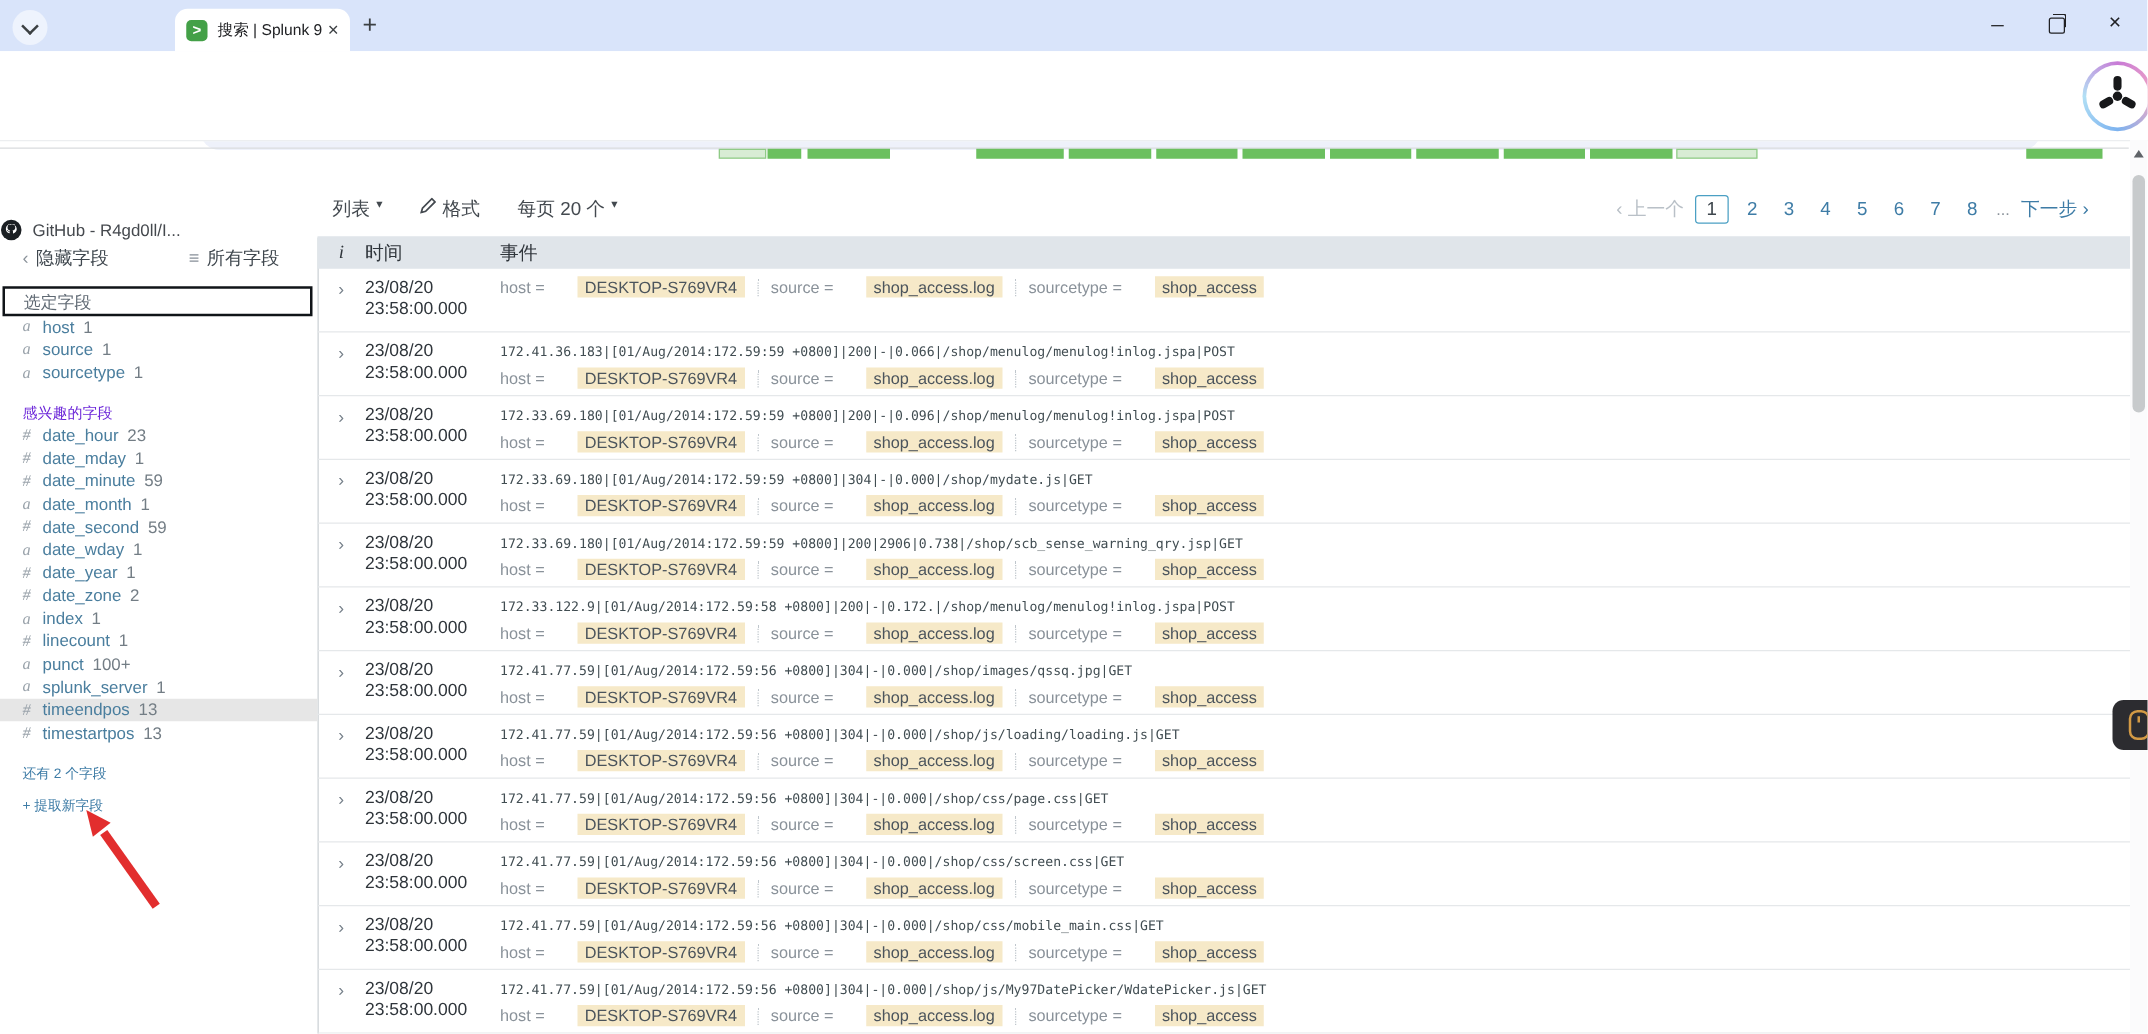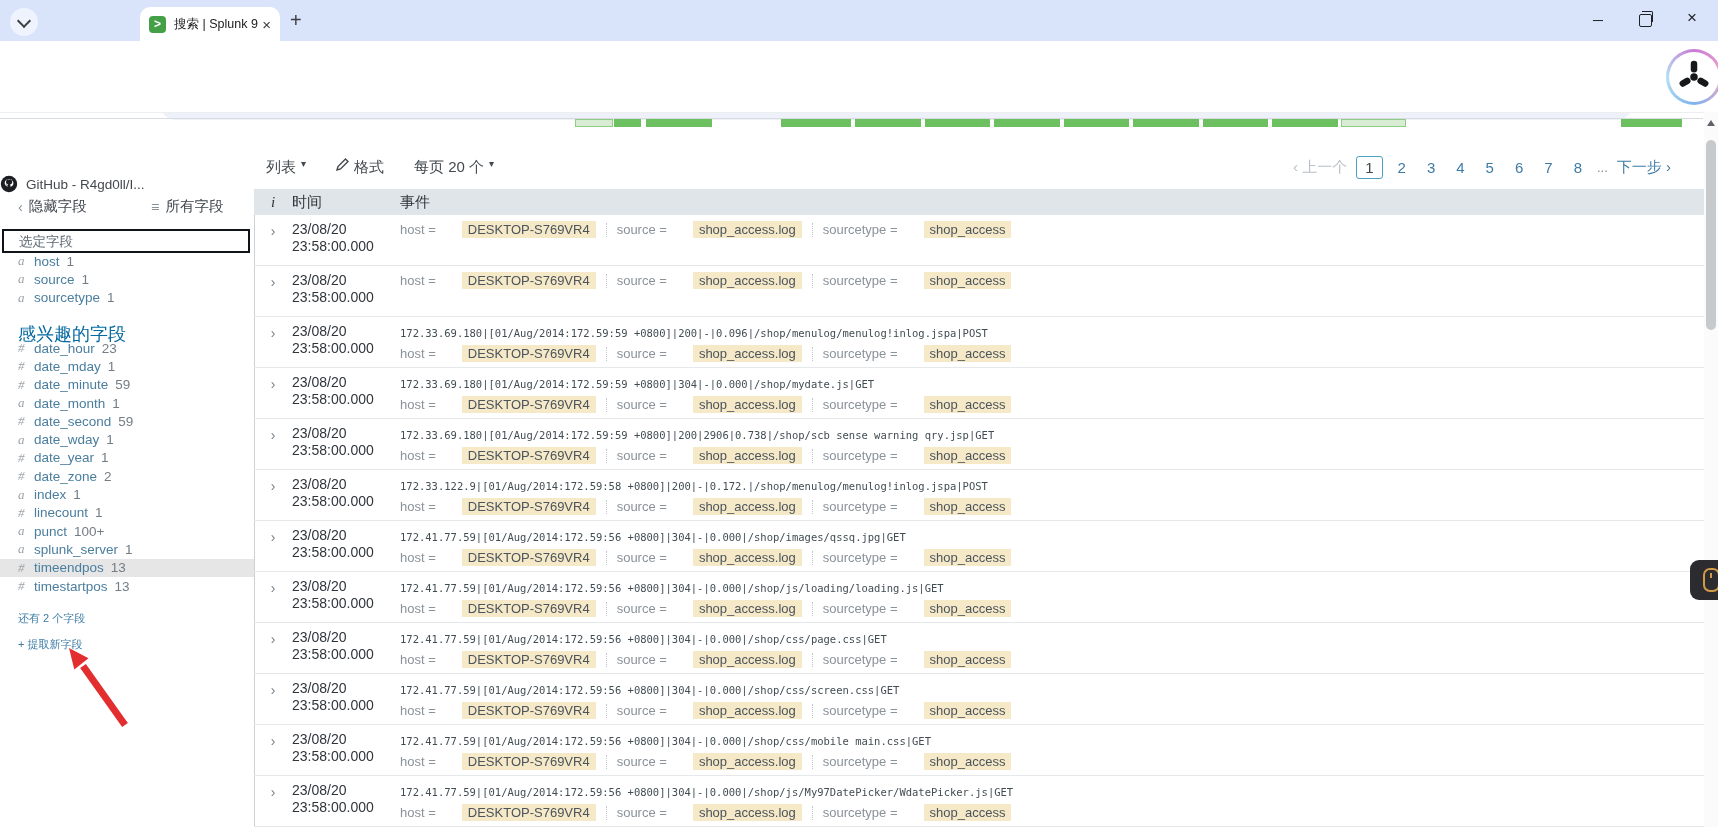--- a/index.html
+++ b/index.html
@@ -51,21 +51,21 @@
   .pnum.current{color:#3f474e;border:1.5px solid #4ba0c4;border-radius:3px;padding:2px 8px;}
   .pellip{color:#8a929a;font-size:13px;}
   .pnext{color:#3e7ca6;}
   
   .sbdivider{position:absolute;left:254px;top:190px;width:1px;height:637px;background:#ccd1d5;}
   .sbhead{position:absolute;top:197px;font-size:14.5px;color:#3f474e;display:flex;align-items:center;gap:6px;}
   .dim{color:#8a929a;}
   .focusbox{position:absolute;left:2px;top:229px;width:248px;height:24px;border:2.5px solid #101418;
             box-sizing:border-box;display:flex;align-items:flex-end;}
   .sectlabel{font-size:13.5px;color:#5f6973;padding-left:15px;}
-  .sect2{position:absolute;left:18px;top:322px;font-size:18px;color:#0369a1;}
+  .sect2{position:absolute;left:18px;top:322px;font-size:12px;color:#6d28d9;}
   .flist{position:absolute;left:0;width:254px;}
   .frow{height:18.3px;display:flex;align-items:center;font-size:13.5px;padding-left:18px;gap:7px;}
   .frow.hl{background:#e6e6e6;}
   .ftype{color:#9aa3ab;font-style:italic;font-family:"Liberation Serif",serif;font-size:13px;width:9px;}
   .fname{color:#4a7e9e;}
   .fcount{color:#737d85;}
   .sblink{position:absolute;left:18px;font-size:11px;color:#3e7ca6;}
   
   .thead{position:absolute;left:254px;top:189px;width:1450px;height:26px;background:#e0e5ea;
          display:grid;grid-template-columns:38px 100px 1fr;align-items:center;font-size:15px;color:#2f353b;}
@@ -369,20 +369,21 @@
     </div>
   </div>
 
   <div class="erow">
     <div class="echev">›</div>
     <div class="etime">
       <div class="edate">23/08/20</div>
       <div class="eclock">23:58:00.000</div>
     </div>
     <div>
+      <div class="eraw">172.41.36.183|[01/Aug/2014:172.59:59 +0800]|200|-|0.066|/shop/menulog/menulog!inlog.jspa|POST</div>
       <div class="etags">
         <span class="tlab hostl">host =</span>
           <span class="tagv hostv">DESKTOP-S769VR4</span>
         <span class="tagsep"></span>
         <span class="tlab srcl">source =</span>
           <span class="tagv srcv">shop_access.log</span>
         <span class="tagsep"></span>
         <span class="tlab stl">sourcetype =</span>
           <span class="tagv stv">shop_access</span>
       </div>

